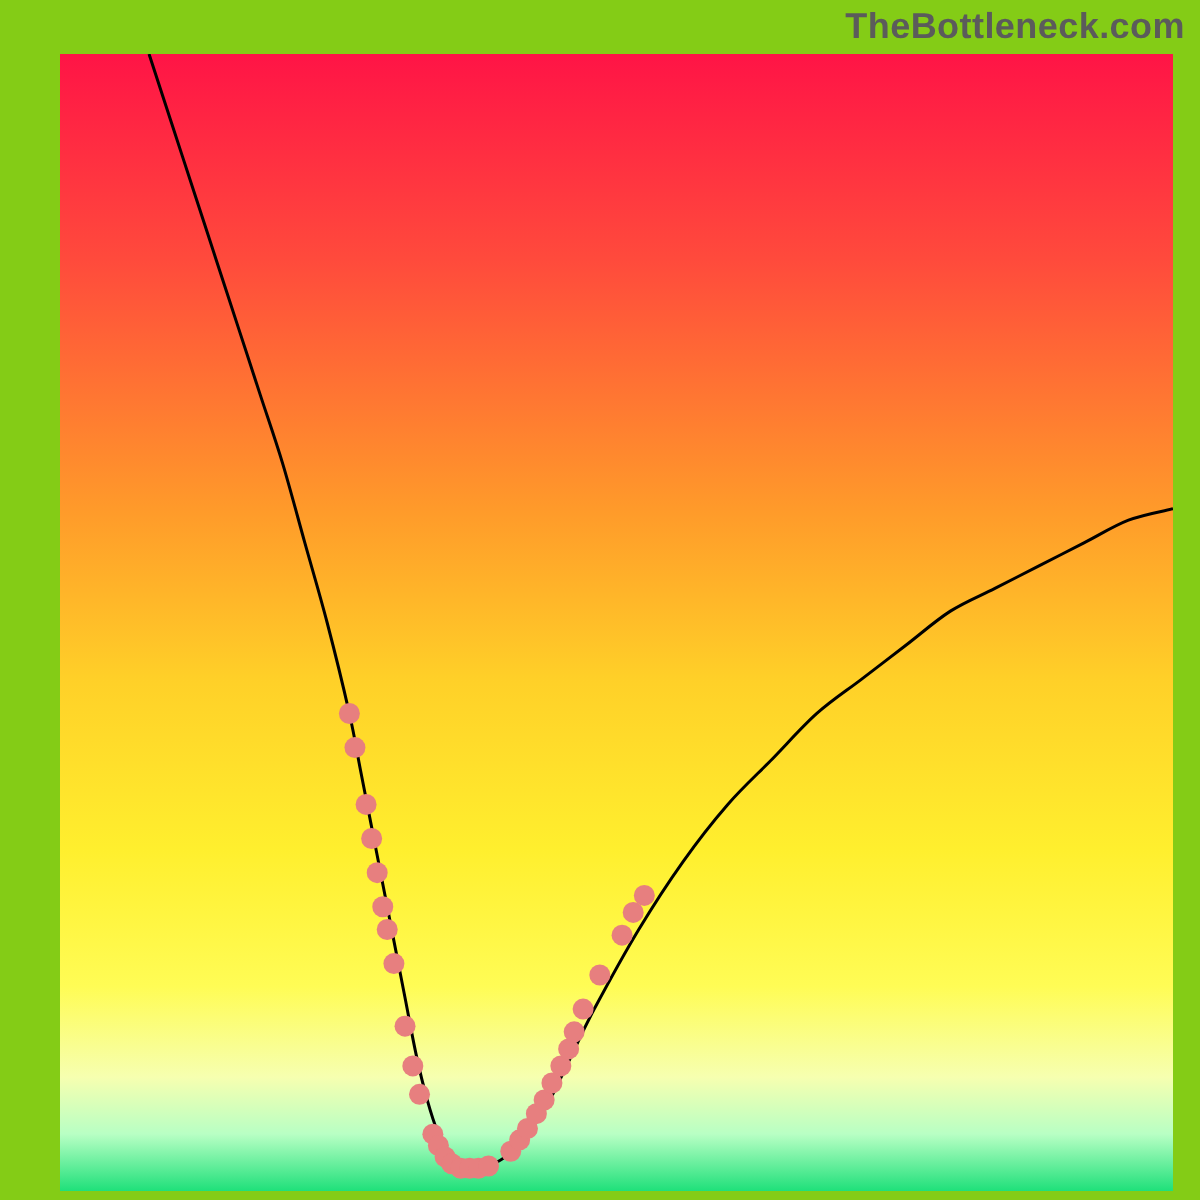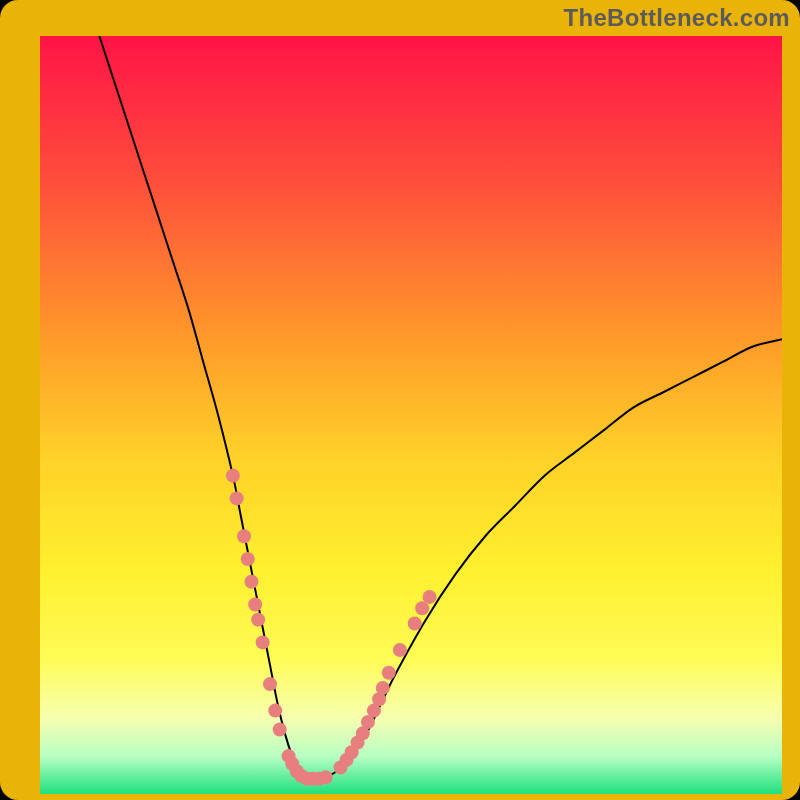--- a/index.html
+++ b/index.html
@@ -8,22 +8,21 @@
     width: 800px;
     height: 800px;
     background: #000;
     font-family: Arial, Helvetica, sans-serif;
     overflow: hidden;
   }
   .frame {
     position: relative;
     width: 800px;
     height: 800px;
-    background: #eab308;
-    border-radius: 18px;
+    background: #84cc16;
   }
   .watermark {
     position: absolute;
     top: 4px;
     right: 10px;
     color: #5b5b5b;
     font-size: 24px;
     font-weight: 600;
     letter-spacing: 0.3px;
     z-index: 10;

